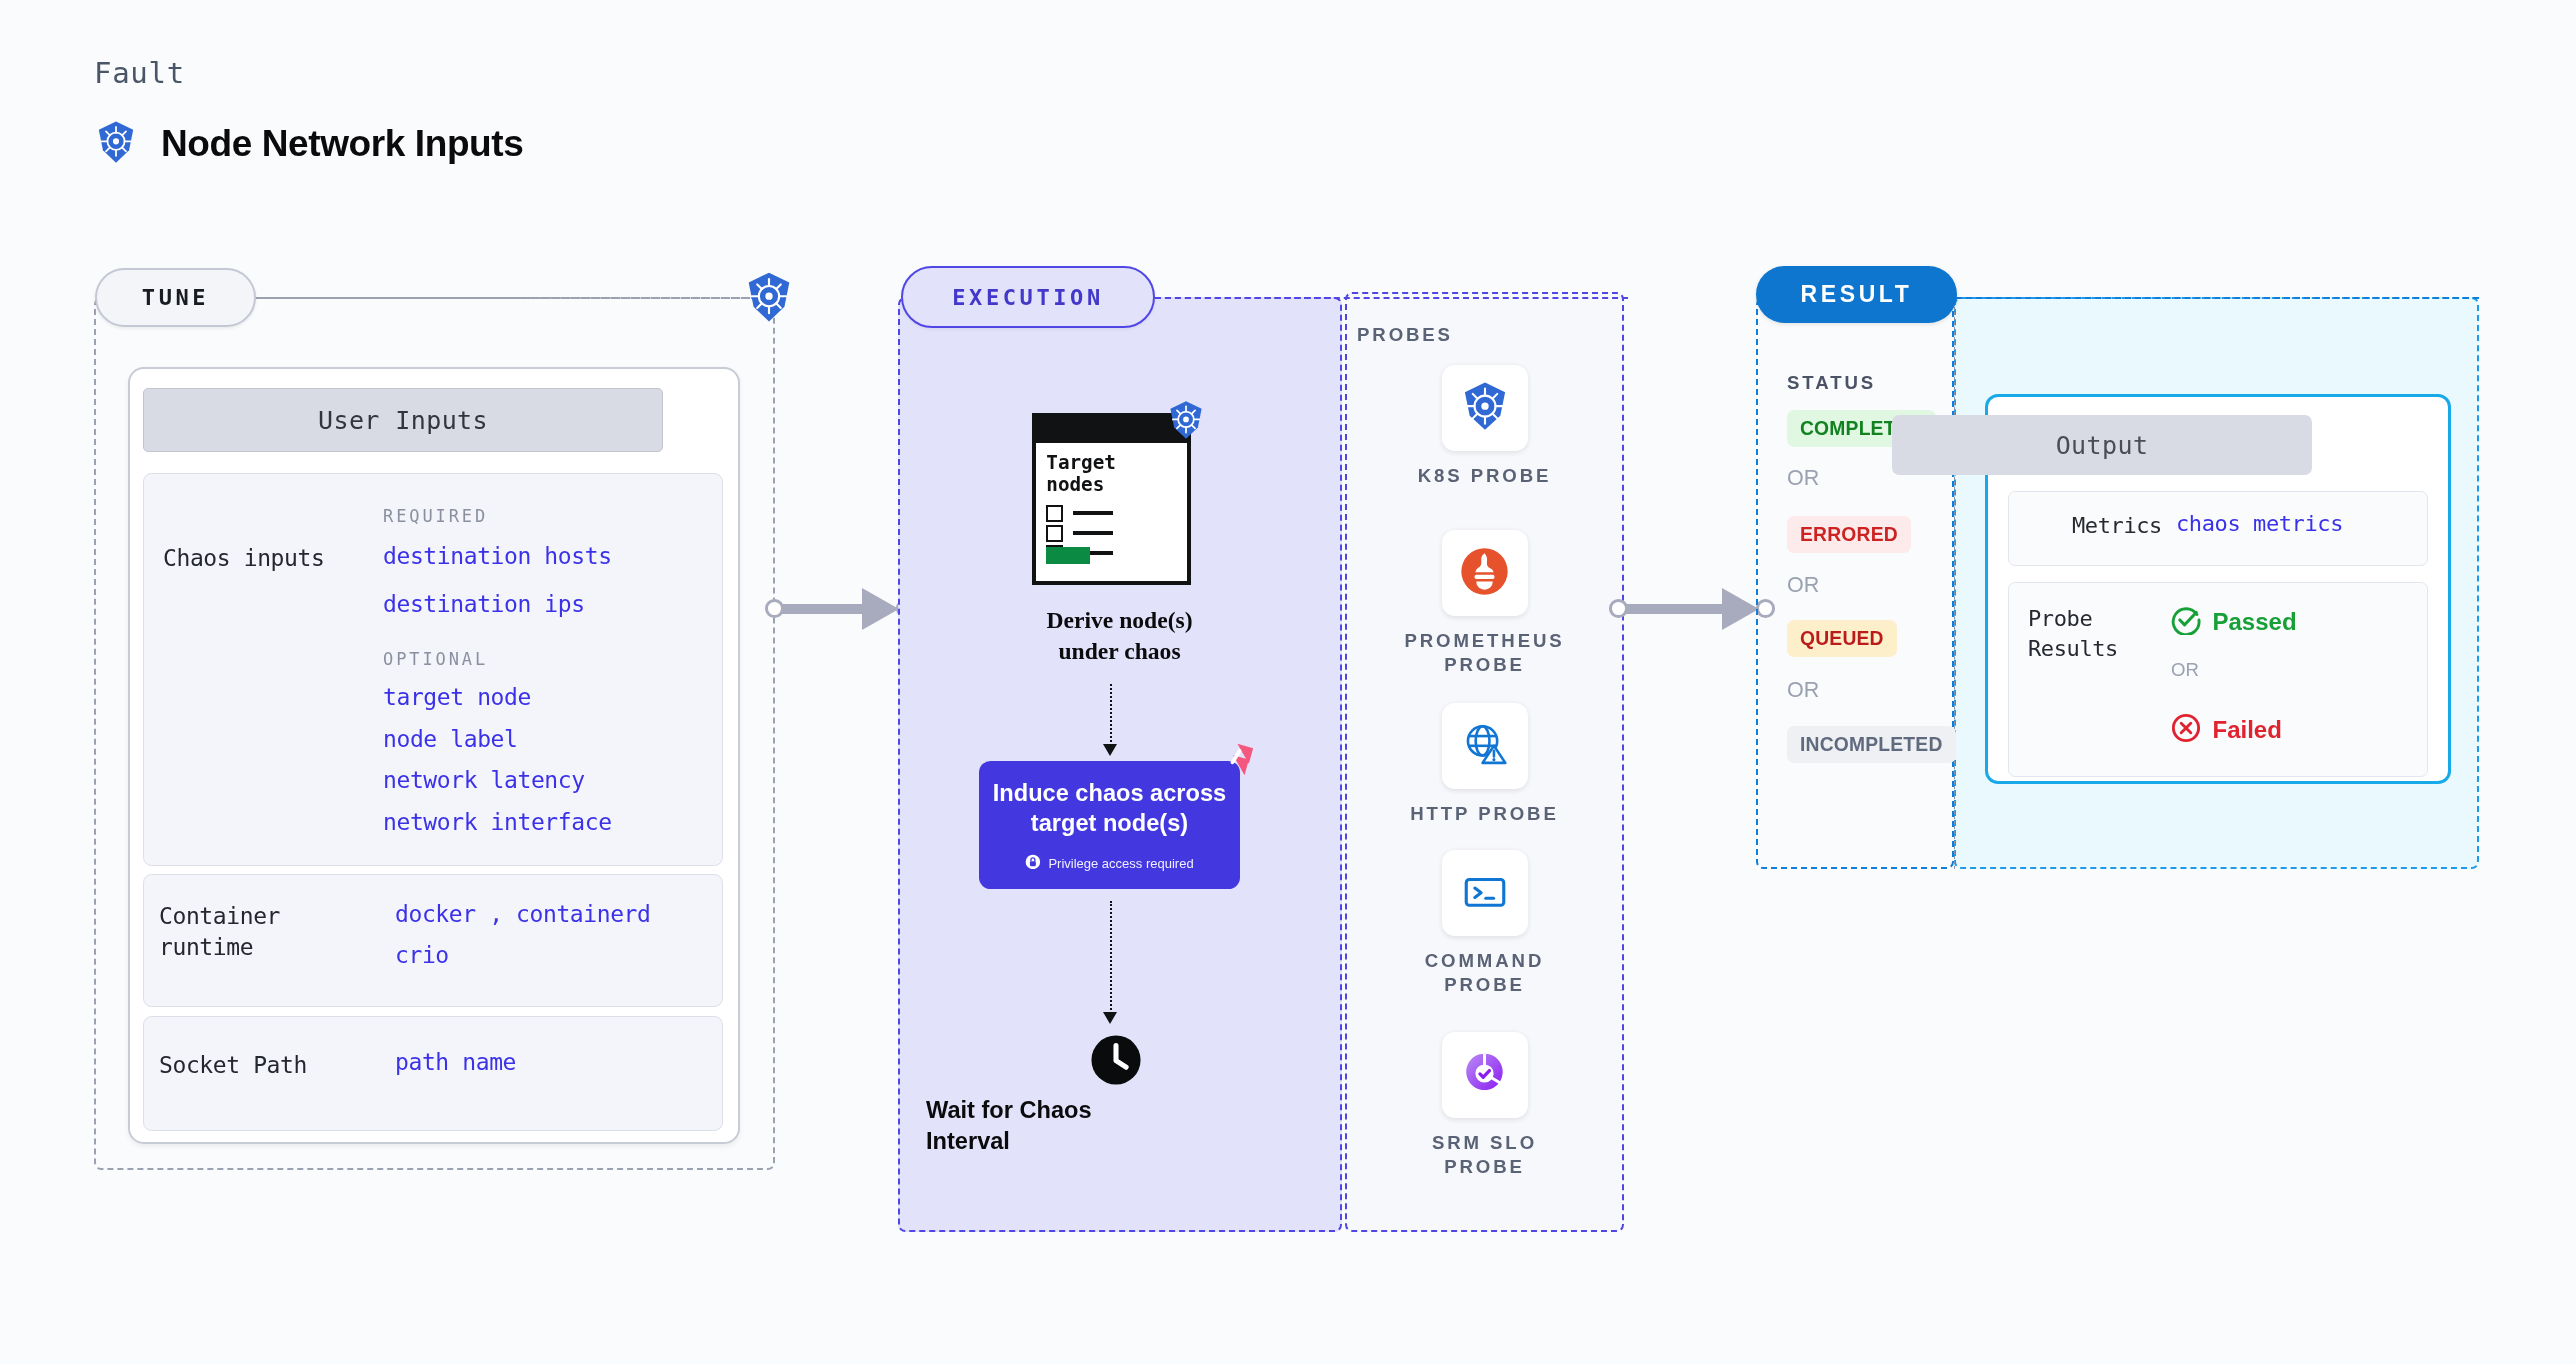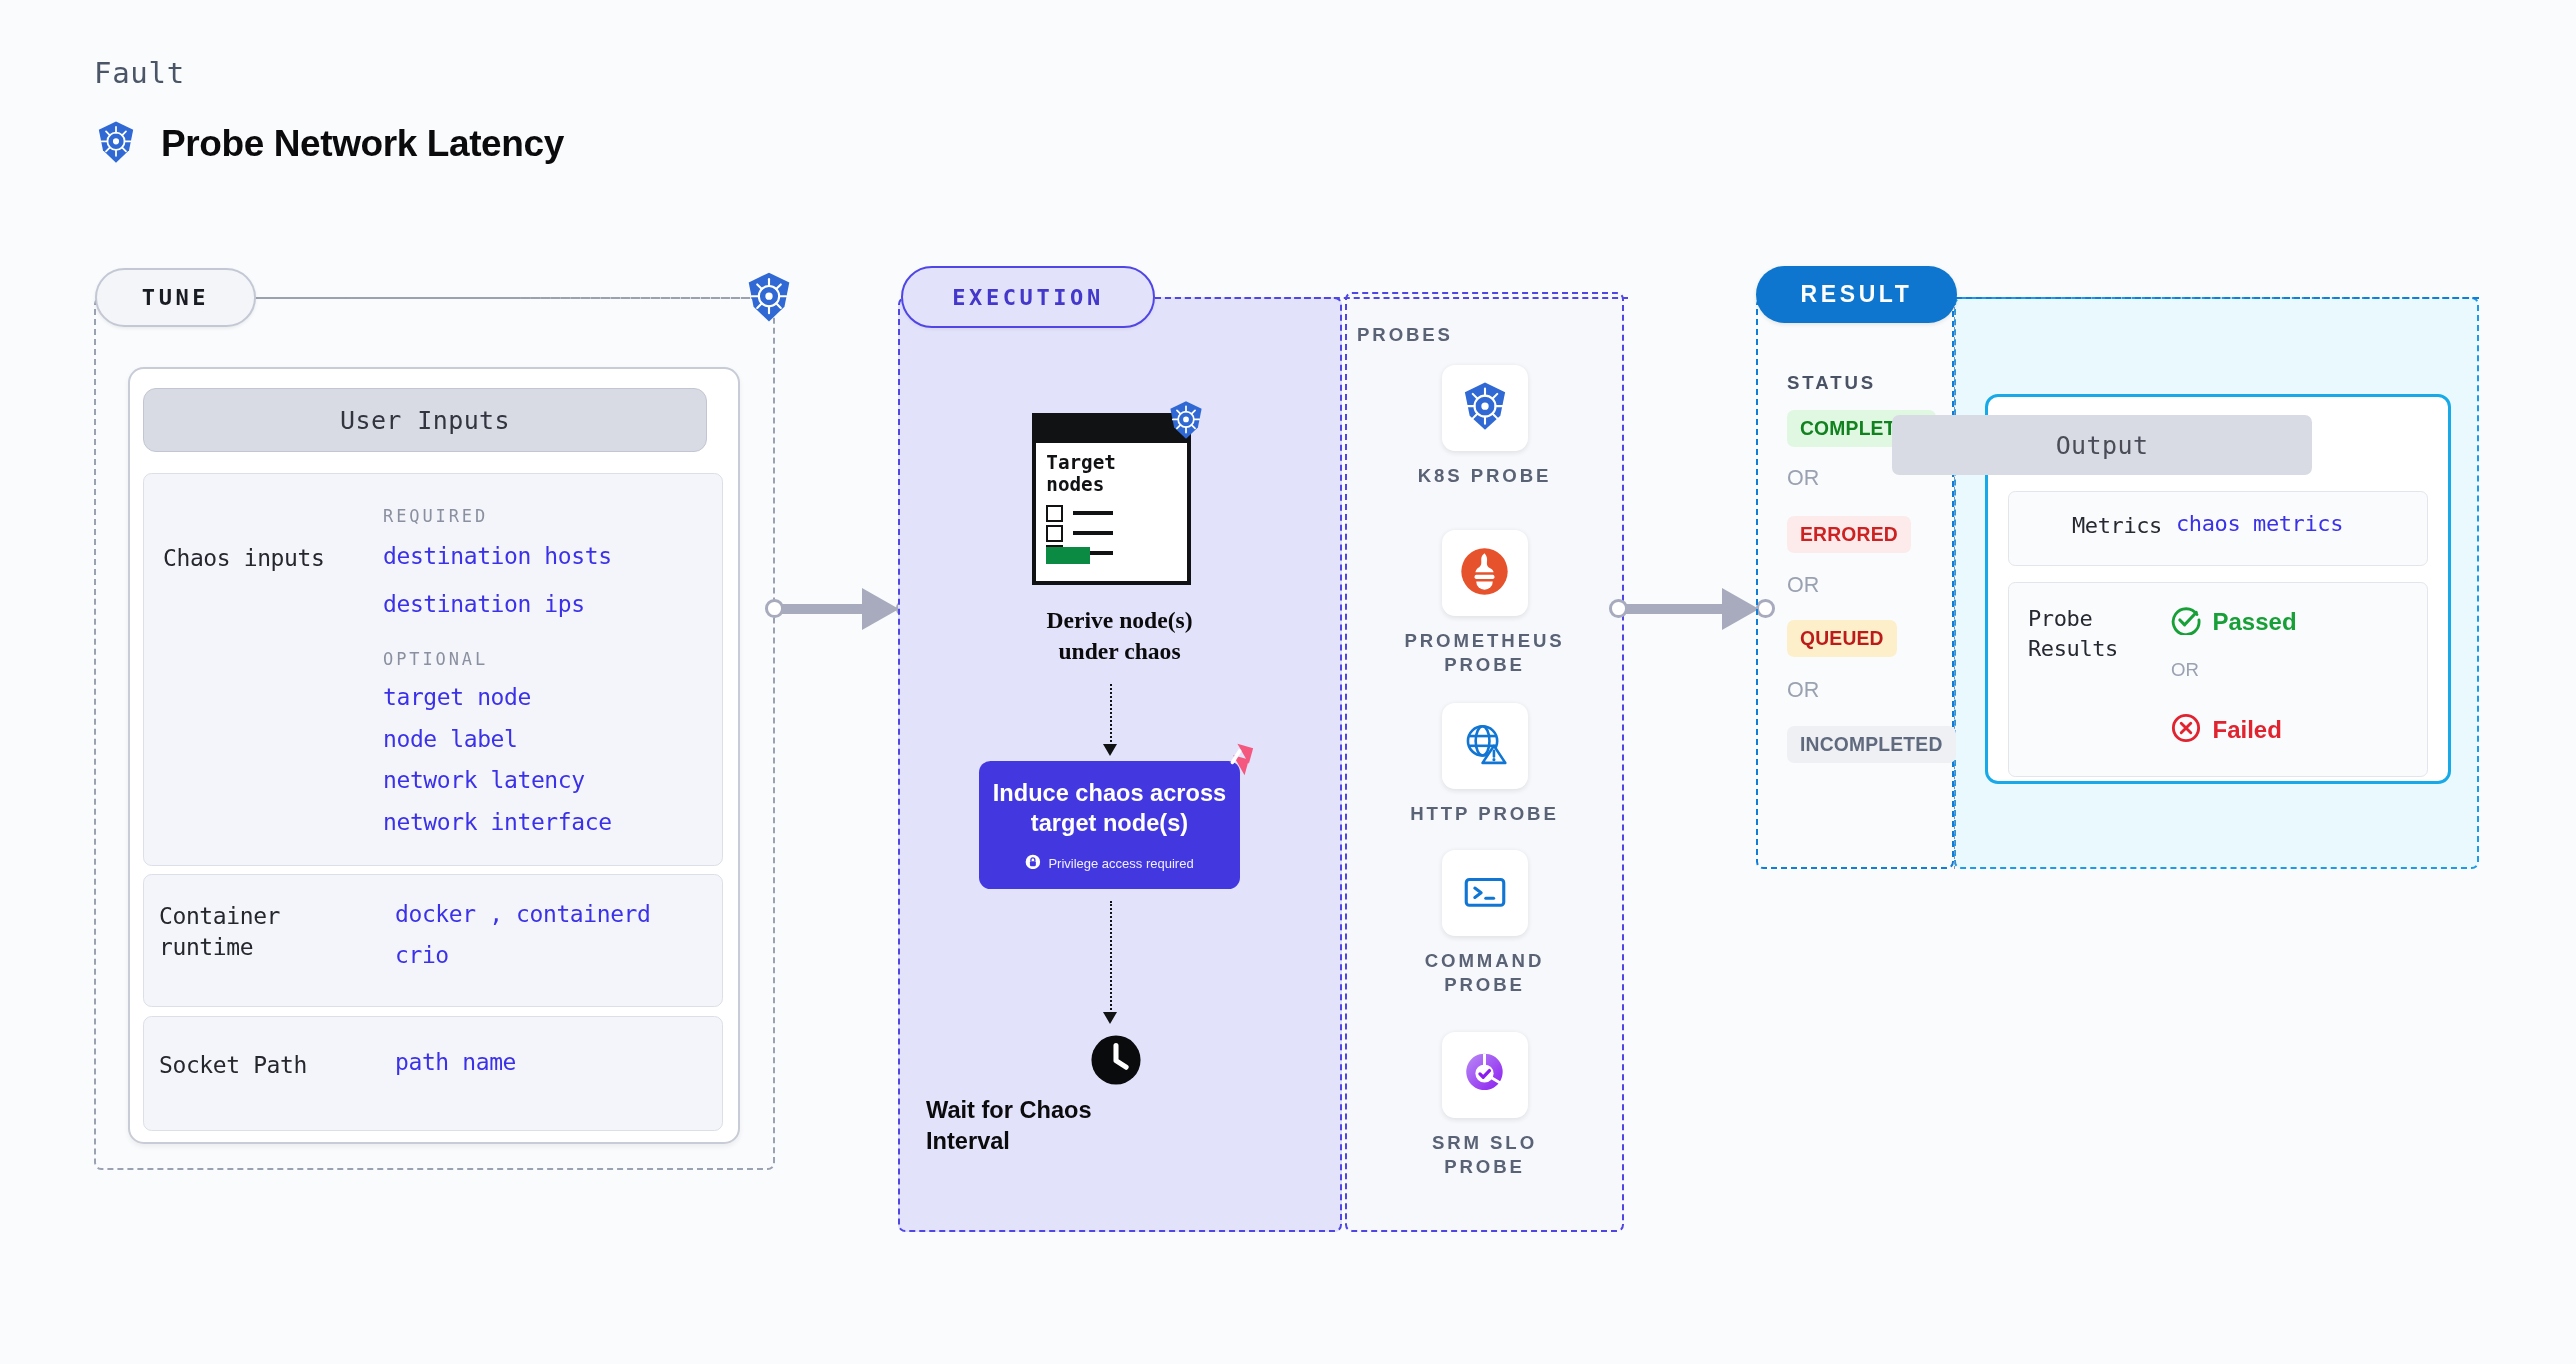--- a/index.html
+++ b/index.html
@@ -50,22 +50,22 @@
   }
   #tune-k8s-badge { position: absolute; left: 743px; top: 271px; width: 52px; height: 52px; z-index: 7; }
 
   
   #tune-card {
     position: absolute; left: 128px; top: 367px; width: 612px; height: 777px;
     background: #ffffff; border: 2.1px solid #c8ccd6; border-radius: 15.8px;
     box-shadow: 0 2.1px 5.7px rgba(0,0,0,.06);
   }
   #user-inputs-header {
-    position: absolute; left: 143px; top: 388px; width: 564px; height: 64px;
-    background: #d9dbe4; border: 1.4px solid #c2c6d2; border-radius: 13px;
+    position: absolute; left: 143px; top: 388px; width: 520px; height: 64px;
+    background: #d9dbe4; border: 1.4px solid #c2c6d2; border-radius: 5px;
     display: flex; align-items: center; justify-content: center;
     font-size: 25px; color: #32353f; letter-spacing: 0.4px;
   }
   .input-block {
     position: absolute; background: #f4f5fa; border: 1.4px solid #dcdfe8; border-radius: 8.6px;
   }
   #block-chaos { left: 143px; top: 473px; width: 580px; height: 393px; }
   #block-runtime { left: 143px; top: 874px; width: 580px; height: 133px; }
   #block-socket { left: 143px; top: 1016px; width: 580px; height: 115px; }
 
@@ -258,21 +258,21 @@
           <path d="M32 43.5 V52"></path>
         <path d="M19.5 31 H11"></path>
           <path d="M44.5 31 H53"></path>
         <path d="M23.2 22.2 L17.5 16.5"></path>
           <path d="M40.8 39.8 L46.5 45.5"></path>
         <path d="M40.8 22.2 L46.5 16.5"></path>
           <path d="M23.2 39.8 L17.5 45.5"></path>
       </g>
     </svg>
   </span>
-  <span id="fault-title">Probe Network Latency</span>
+  <span id="fault-title">Node Network Inputs</span>
 </div>
 
 <div id="tune-frame" class="stage-frame"></div>
 <div id="tune-dash-line"></div>
 <div id="tune-pill" class="stage-pill">TUNE</div>
 <div id="tune-k8s-badge">
   <svg width="52" height="52" viewBox="0 0 64 64">
     <path d="M32 2 L57 14 L51 44 L32 62 L13 44 L7 14 Z" fill="#3069d3"></path>
     <g fill="none" stroke="#ffffff" stroke-width="2.6" stroke-linecap="round">
       <circle cx="32" cy="31" r="12.5"></circle>

